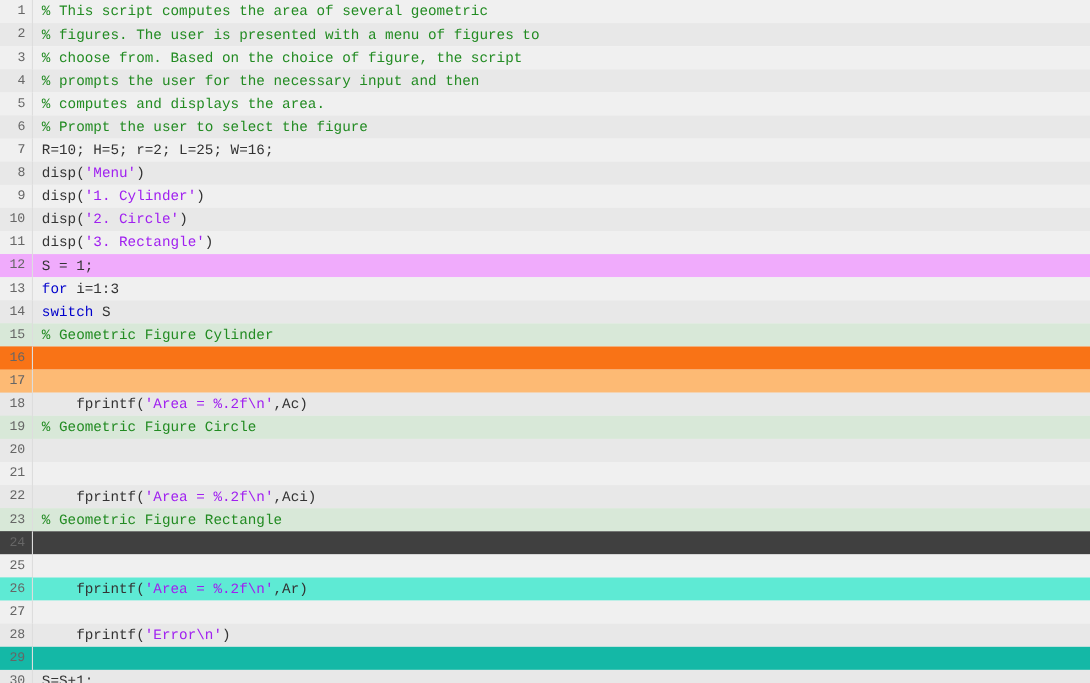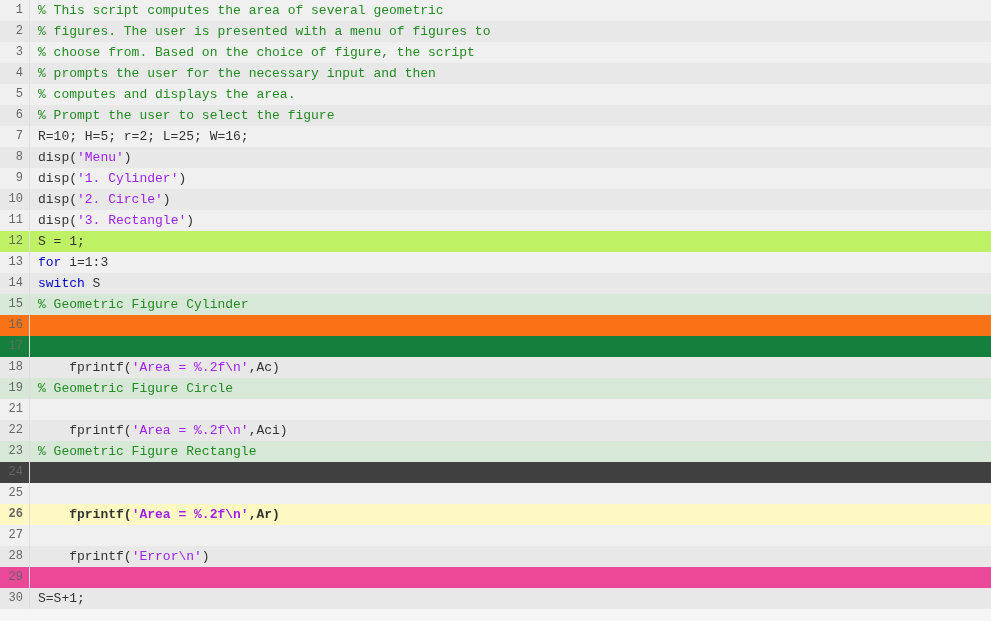--- a/index.html
+++ b/index.html
@@ -112,85 +112,89 @@
         <span class="code-content"><span>disp(</span><span class="string">'1. Cylinder'</span><span>)</span></span>
       </div>
       <div class="code-row" style="background: rgb(232, 232, 232);">
         <span class="line-number">10</span>
         <span class="code-content"><span>disp(</span><span class="string">'2. Circle'</span><span>)</span></span>
       </div>
       <div class="code-row" style="background: rgb(240, 240, 240); justify-content: flex-end;">
         <span class="line-number">11</span>
         <span class="code-content"><span>disp(</span><span class="string">'3. Rectangle'</span><span>)</span></span>
       </div>
-      <div class="code-row" style="background: #bef264; align-items: flex-end;">
+      <div class="code-row" style="background: #f0abfc; align-items: flex-end;">
         <span class="line-number">12</span>
         <span class="code-content"><span>S = 1;</span></span>
       </div>
       <div class="code-row" style="background: rgb(240, 240, 240);">
         <span class="line-number">13</span>
         <span class="code-content"><span class="keyword">for</span><span> i=1:3</span></span>
       </div>
       <div class="code-row" style="background: rgb(232, 232, 232);">
         <span class="line-number">14</span>
         <span class="code-content"><span class="keyword">switch</span><span> S</span></span>
       </div>
       <div class="code-row" style="background: rgb(216, 232, 216);">
         <span class="line-number">15</span>
         <span class="code-content"><span class="comment">% Geometric Figure Cylinder</span></span>
       </div>
       <div class="code-row" style="background: #f97316;">
         <span class="line-number">16</span>
         <span class="code-content"> </span>
       </div>
-      <div class="code-row" style="background: #15803d;">
+      <div class="code-row" style="background: #fdba74;">
         <span class="line-number">17</span>
         <span class="code-content"> </span>
       </div>
       <div class="code-row" style="background: rgb(232, 232, 232);">
         <span class="line-number">18</span>
         <span class="code-content"><span>    fprintf(</span><span class="string">'Area = %.2f\n'</span><span>,Ac)</span></span>
       </div>
       <div class="code-row" style="background: rgb(216, 232, 216); justify-content: space-between;">
         <span class="line-number">19</span>
         <span class="code-content"><span class="comment">% Geometric Figure Circle</span></span>
       </div>
+      <div class="code-row" style="background: rgb(232, 232, 232);">
+        <span class="line-number">20</span>
+        <span class="code-content"> </span>
+      </div>
       <div class="code-row" style="background: rgb(240, 240, 240);">
         <span class="line-number">21</span>
         <span class="code-content"> </span>
       </div>
       <div class="code-row" style="background: rgb(232, 232, 232);">
         <span class="line-number">22</span>
         <span class="code-content"><span>    fprintf(</span><span class="string">'Area = %.2f\n'</span><span>,Aci)</span></span>
       </div>
       <div class="code-row" style="background: rgb(216, 232, 216);">
         <span class="line-number">23</span>
         <span class="code-content"><span class="comment">% Geometric Figure Rectangle</span></span>
       </div>
       <div class="code-row" style="background: #404040;">
         <span class="line-number">24</span>
         <span class="code-content"> </span>
       </div>
       <div class="code-row" style="background: rgb(240, 240, 240);">
         <span class="line-number">25</span>
         <span class="code-content"> </span>
       </div>
-      <div class="code-row" style="background: #fef9c3; font-weight: bold;">
+      <div class="code-row" style="background: #5eead4;">
         <span class="line-number">26</span>
         <span class="code-content"><span>    fprintf(</span><span class="string">'Area = %.2f\n'</span><span>,Ar)</span></span>
       </div>
       <div class="code-row" style="background: rgb(240, 240, 240);">
         <span class="line-number">27</span>
         <span class="code-content"> </span>
       </div>
       <div class="code-row" style="background: rgb(232, 232, 232); justify-content: space-between;">
         <span class="line-number">28</span>
         <span class="code-content"><span>    fprintf(</span><span class="string">'Error\n'</span><span>)</span></span>
       </div>
-      <div class="code-row" style="background: #ec4899;">
+      <div class="code-row" style="background: #14b8a6;">
         <span class="line-number">29</span>
         <span class="code-content"> </span>
       </div>
       <div class="code-row" style="background: rgb(232, 232, 232);">
         <span class="line-number">30</span>
         <span class="code-content"><span>S=S+1;</span></span>
       </div>
     </div>
 </div>
 

